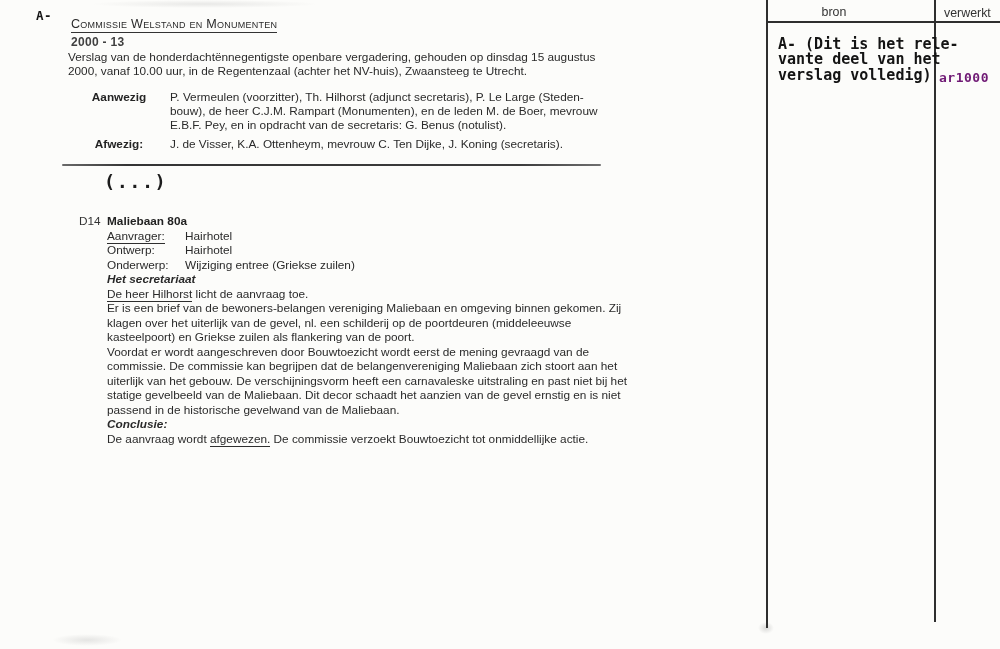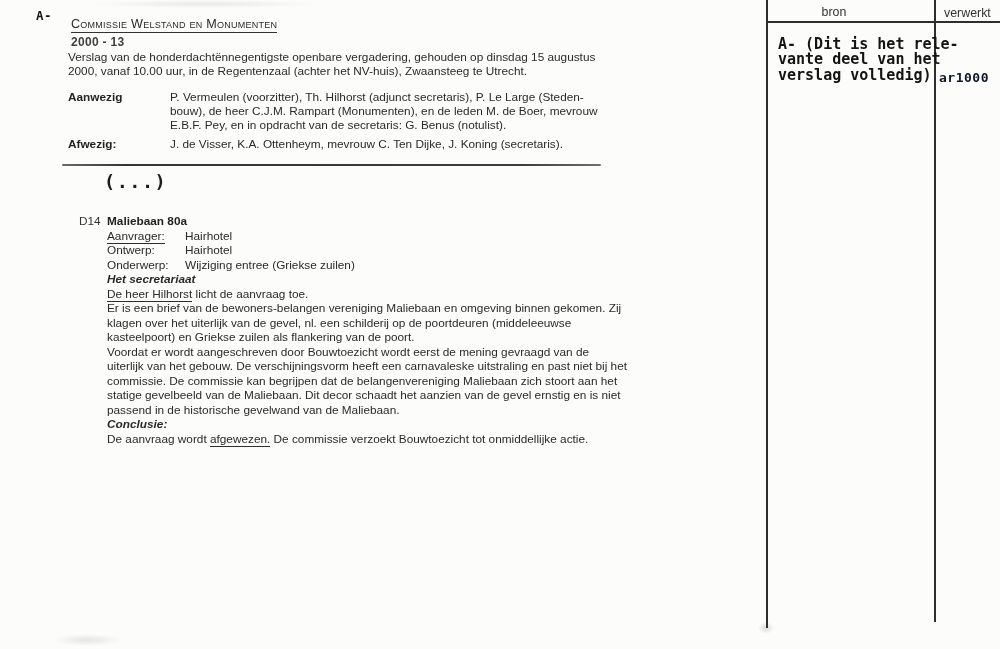--- a/index.html
+++ b/index.html
@@ -29,21 +29,21 @@
     border-bottom:1.6px solid #333;
     padding-bottom:1px;
   }
   .doc-number { font-weight:bold; font-size:12px; margin-top:2px; color:#404040; letter-spacing:0.3px; }
 
   .intro { left:68px; top:50px; }
 
   .attendance { left:68px; top:90px; }
   .att-row { display:flex; }
   .att-row + .att-row { margin-top:4px; }
-  .att-label { width:102px; font-weight:bold; color:#242424; }
+  .att-label { width:102px; font-weight:bold; color:#242424;text-align:center; }
   .att-text div { white-space:nowrap; }
 
   .rule {
     left:62px; top:164px; width:539px; height:2.4px;
     background:linear-gradient(to right,#6a6a6a,#343434 12%,#3c3c3c 85%,#6f6f6f);
     border-radius:1px;
   }
 
   .ellipsis {
     left:104px; top:171px;
@@ -72,21 +72,21 @@
 
   .type-note {
     left:778px; top:37px;
     font-family:"DejaVu Sans Mono", monospace;
     font-weight:bold; font-size:15px; line-height:15.4px;
     color:#141414; white-space:nowrap;
   }
   .processed-code {
     left:939px; top:70px;
     font-family:"DejaVu Sans Mono", monospace;
-    font-weight:bold; font-size:13px; letter-spacing:0.5px; color:#0f172a;
+    font-weight:bold; font-size:13px; letter-spacing:0.5px; color:#701a75;
   }
 
   
   .smudge { pointer-events:none; }
   .smudge-top {
     left:90px; top:0; width:230px; height:8px;
     background:radial-gradient(ellipse at center, rgba(60,60,60,0.10), rgba(60,60,60,0) 70%);
   }
   .smudge-bottom-left {
     left:52px; top:634px; width:70px; height:12px;
@@ -158,22 +158,22 @@
       <div><span class="u">De heer Hilhorst</span><span> licht de aanvraag toe.</span></div>
 
       <div>
         <div>Er is een brief van de bewoners-belangen vereniging Maliebaan en omgeving binnen gekomen. Zij</div>
         <div>klagen over het uiterlijk van de gevel, nl. een schilderij op de poortdeuren (middeleeuwse</div>
         <div>kasteelpoort) en Griekse zuilen als flankering van de poort.</div>
       </div>
 
       <div>
         <div>Voordat er wordt aangeschreven door Bouwtoezicht wordt eerst de mening gevraagd van de</div>
+        <div>commissie. De commissie kan begrijpen dat de belangenvereniging Maliebaan zich stoort aan het</div>
         <div>uiterlijk van het gebouw. De verschijningsvorm heeft een carnavaleske uitstraling en past niet bij het</div>
-        <div>commissie. De commissie kan begrijpen dat de belangenvereniging Maliebaan zich stoort aan het</div>
         <div>statige gevelbeeld van de Maliebaan. Dit decor schaadt het aanzien van de gevel ernstig en is niet</div>
         <div>passend in de historische gevelwand van de Maliebaan.</div>
       </div>
 
       <div class="it">Conclusie:</div>
       <div><span>De aanvraag wordt </span><span class="u">afgewezen.</span><span> De commissie verzoekt Bouwtoezicht tot onmiddellijke actie.</span></div>
     </div>
   </div>
 
   <div class="abs vline vline-left"></div>

